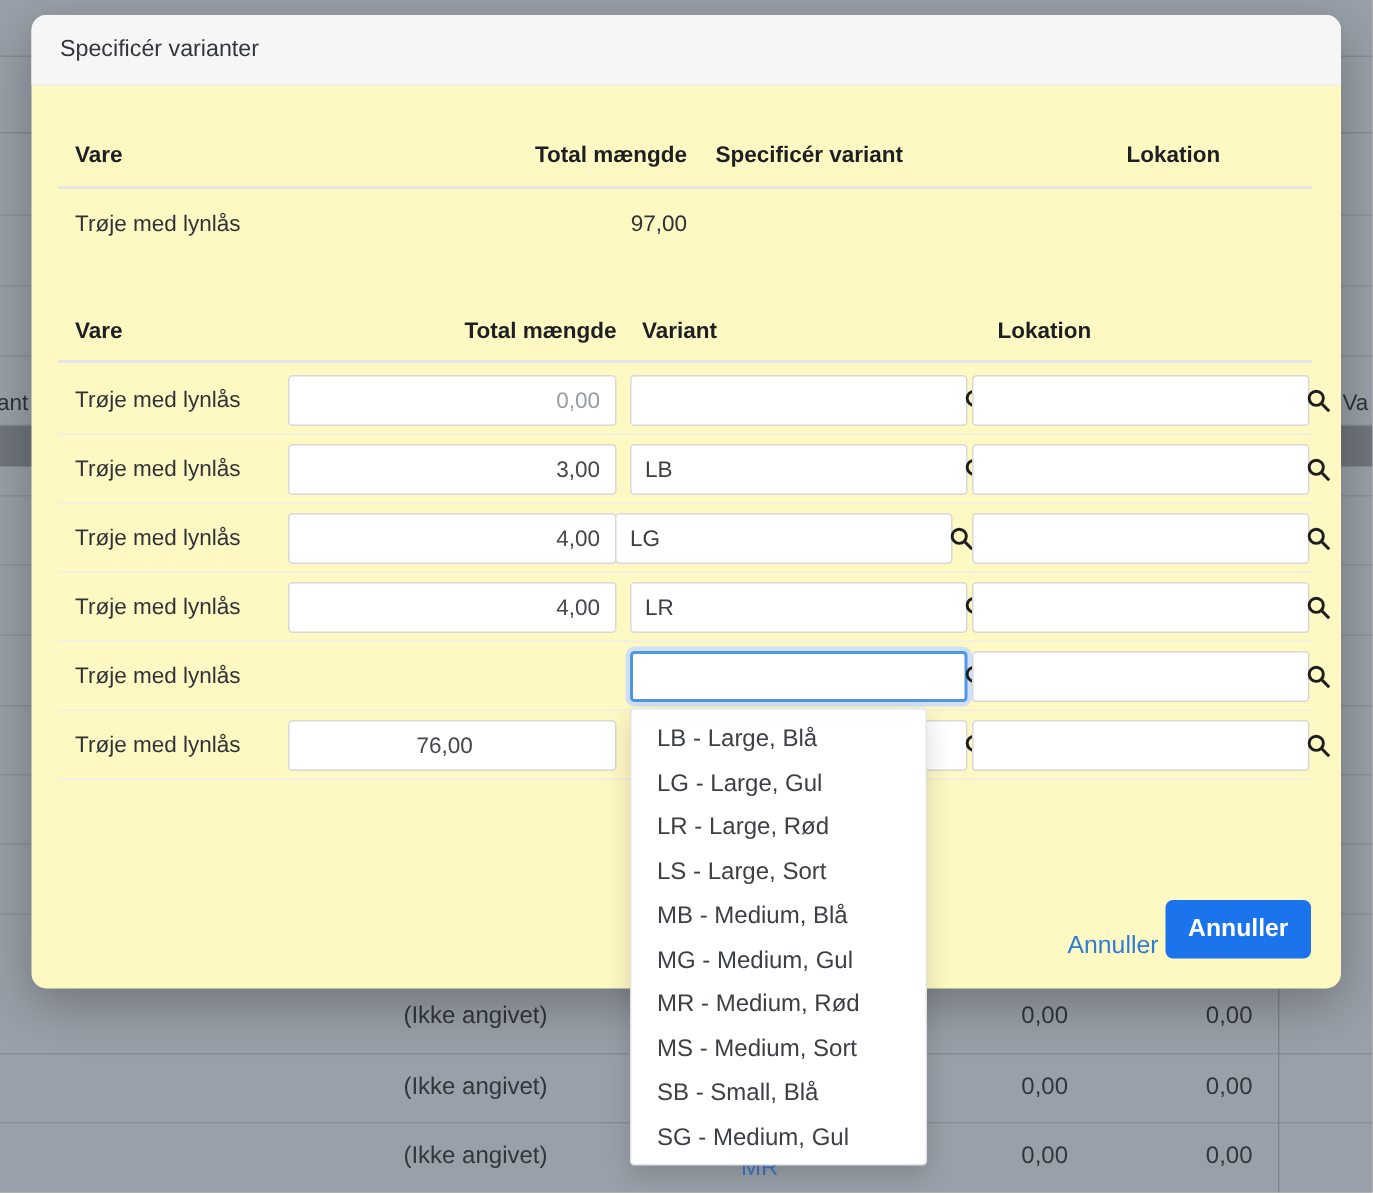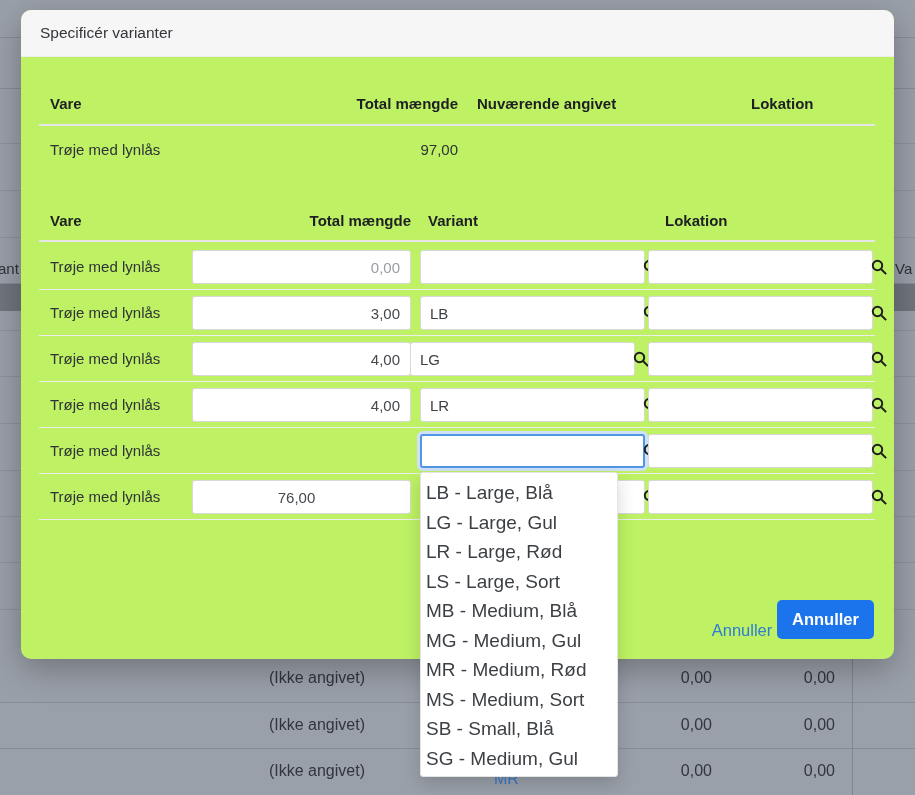--- a/index.html
+++ b/index.html
@@ -17,21 +17,21 @@
   .bg-edge-text.right { left:895px; }
   .bg-row { position:absolute; left:0; right:0; height:46px; }
   .bg-row .bg-cell { position:absolute; top:12px; font-size:16px; color:#31363d; }
   .bg-cell.na { right:550px; }
   .bg-cell.q1 { width:80px; text-align:right; left:632px; }
   .bg-cell.q2 { width:80px; text-align:right; left:755px; }
   .bg-vline { position:absolute; top:659px; bottom:0; left:852px; width:1px; background:#7f858e; }
   .bg-link { position:absolute; left:494px; top:770px; font-size:16px; color:#3a76c4; }
 
   
-  .modal { position:absolute; left:21px; top:10px; width:873px; height:649px; background:#bef264;
+  .modal { position:absolute; left:21px; top:10px; width:873px; height:649px; background:#fef9c3;
            border-radius:10px; box-shadow:0 10px 34px rgba(0,0,0,.28); z-index:10; }
   .modal-header { position:absolute; left:0; top:0; right:0; height:47px; background:#f6f6f7;
                   border-radius:10px 10px 0 0; border-bottom:1px solid #ececec; }
   .modal-title { position:absolute; left:19px; top:14px; font-size:15.5px; color:#33363a; }
 
   .hdr { position:absolute; font-size:15px; font-weight:700; color:#1d1f23; white-space:nowrap; }
   .cell { position:absolute; font-size:15px; color:#2f3236; white-space:nowrap; }
   .num-right { text-align:right; }
   .divider2 { position:absolute; left:18px; right:19px; height:2px; background:#e6e6e6; }
   .divider1 { position:absolute; left:18px; right:19px; height:1px; background:#ededed; }
@@ -53,21 +53,21 @@
               border:none; font-family:"Liberation Sans",sans-serif; font-size:16.5px; color:#2e7cd6;
               cursor:pointer; text-align:center; }
   .btn-primary { position:absolute; left:756px; top:590px; width:97px; height:39px; background:#1b74ec;
                  border:none; border-radius:5px; font-family:"Liberation Sans",sans-serif;
                  font-size:16.5px; font-weight:700; color:#ffffff; cursor:pointer; }
 
   
   .dropdown { position:absolute; left:420px; top:472px; width:198px; height:305px; background:#ffffff;
               border:1px solid #e4e4e4; border-radius:3px; box-shadow:0 7px 18px rgba(0,0,0,.16);
               z-index:20; padding:5px 0; overflow:hidden; }
-  .dd-item { height:29.5px; line-height:29.5px; padding-left:5px; font-size:19px; color:#3c3f44;
+  .dd-item { height:29.5px; line-height:29.5px; padding-left:17px; font-size:16px; color:#3c3f44;
              cursor:pointer; white-space:nowrap; }
 </style>
 </head>
 <body>
 
 <div class="stage">
 
   <div class="backdrop">
     <div class="bg-line" style="top:37px"></div>
     <div class="bg-line" style="top:88px"></div>
@@ -108,21 +108,21 @@
     <span class="bg-link">MR</span>
   </div>
 
   <div class="modal">
     <div class="modal-header">
       <div class="modal-title">Specificér varianter</div>
     </div>
 
     <div class="hdr" style="left:29px; top:85px;">Vare</div>
     <div class="hdr num-right" style="left:279px; top:85px; width:158px;">Total mængde</div>
-    <div class="hdr" style="left:456px; top:85px;">Nuværende angivet</div>
+    <div class="hdr" style="left:456px; top:85px;">Specificér variant</div>
     <div class="hdr" style="left:730px; top:85px;">Lokation</div>
     <div class="divider2" style="top:114px;"></div>
     <div class="cell" style="left:29px; top:131px;">Trøje med lynlås</div>
     <div class="cell num-right" style="left:279px; top:131px; width:158px;">97,00</div>
 
     <div class="hdr" style="left:29px; top:202px;">Vare</div>
     <div class="hdr num-right" style="left:232px; top:202px; width:158px;">Total mængde</div>
     <div class="hdr" style="left:407px; top:202px;">Variant</div>
     <div class="hdr" style="left:644px; top:202px;">Lokation</div>
     <div class="divider2" style="top:230px;"></div>

